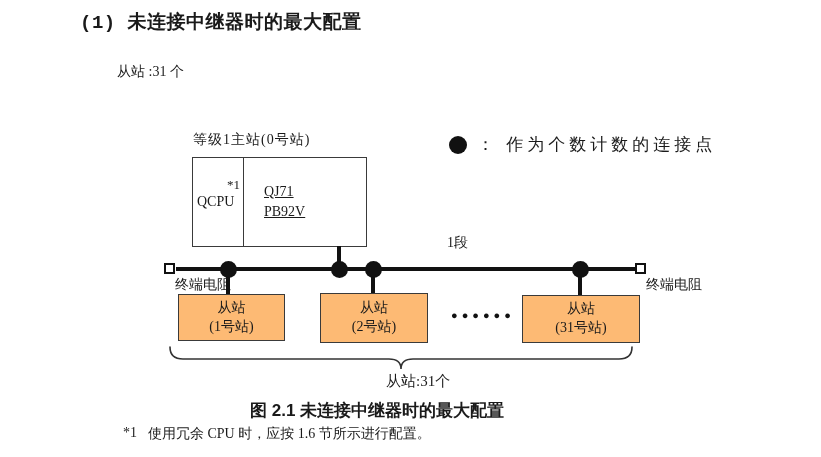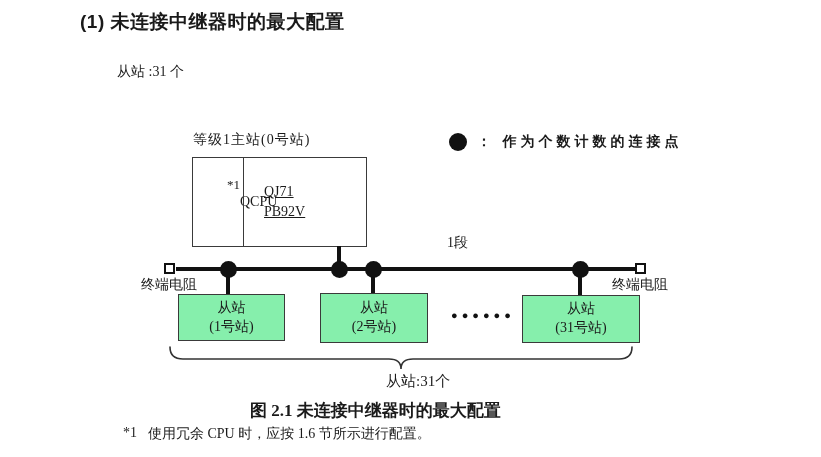--- a/index.html
+++ b/index.html
@@ -8,71 +8,71 @@
     width:821px;height:457px;
     background:#ffffff;
     font-family:"Liberation Serif", serif;
     color:#1a1a1a;
     overflow:hidden;
   }
   .abs{position:absolute;}
   
   .doc-title{
     left:80px;top:9px;
-    font-family:Liberation Sans, sans-serif;
+    font-family:Liberation Mono, monospace;
     font-weight:bold;font-size:19px;letter-spacing:0.5px;
   }
   .hdr-line1{left:117px;top:40px;font-size:15px;}
   .hdr-line2{left:117px;top:63px;font-size:14px;}
   
   .master-label{left:193px;top:131px;font-size:14px;letter-spacing:1px;}
   .master-box{
     left:192px;top:157px;width:175px;height:90px;
     border:1.5px solid #3a3a3a;box-sizing:border-box;
     display:flex;background:#fff;
   }
   .mcell{box-sizing:border-box;font-size:14px;position:relative;}
   .mcell + .mcell{border-left:1.5px solid #3a3a3a;}
   .mcell-power{width:73px;display:flex;align-items:center;justify-content:center;}
   .mcell-cpu{width:50px;}
   .cpu-note{position:absolute;top:19px;right:3px;font-size:13px;}
-  .cpu-text{position:absolute;left:4px;top:36px;font-size:14px;margin-left:43px;}
+  .cpu-text{position:absolute;left:4px;top:36px;font-size:14px;}
   .mcell-net{width:52px;display:flex;flex-direction:column;justify-content:center;
     padding-left:20px;line-height:1.45;text-decoration:underline;}
   
   .legend{left:449px;top:133px;display:flex;align-items:center;gap:10px;}
   .legend-dot{width:18px;height:18px;border-radius:50%;background:#111;}
-  .legend-text{font-size:14px;letter-spacing:4px;white-space:nowrap;font-weight:bold;}
+  .legend-text{font-size:17px;letter-spacing:4px;white-space:nowrap;}
   
   .bus-line{left:176px;top:267px;width:459px;height:4px;background:#111;}
   .segment-label{left:447px;top:234px;font-size:14px;}
   .term-sq{width:11px;height:11px;border:2px solid #111;background:#fff;box-sizing:border-box;}
   .term-left{left:164px;top:263px;}
   .term-right{left:635px;top:263px;}
-  .term-label{font-size:14px;white-space:nowrap;}
+  .term-label{font-size:14px;white-space:nowrap;margin-left:34px;}
   .term-label-left{left:141px;top:276px;}
   .term-label-right{left:612px;top:276px;}
   .cdot{width:17px;height:17px;border-radius:50%;background:#111;}
   .stub{width:4px;background:#111;}
   
   .slave-box{
-    border:1.5px solid #3a3a3a;box-sizing:border-box;background:#86efac;
+    border:1.5px solid #3a3a3a;box-sizing:border-box;background:#fdba74;
     display:flex;flex-direction:column;align-items:center;justify-content:center;
     font-size:14px;line-height:1.35;text-align:center;
   }
   .slave1{left:178px;top:294px;width:107px;height:47px;}
   .slave2{left:320px;top:293px;width:108px;height:50px;}
   .slave31{left:522px;top:295px;width:118px;height:48px;}
   .ellipsis{left:451px;top:309px;font-size:11px;letter-spacing:4px;color:#111;}
   .brace-svg{left:168px;top:345px;}
   .brace-label{left:368px;top:372px;font-size:15px;margin-left:18px;}
   
   .fig-caption{
     left:250px;top:399px;
-    font-family:Liberation Serif, serif;
+    font-family:Liberation Sans, sans-serif;
     font-weight:bold;font-size:17px;
   }
   .footnote{left:123px;top:425px;display:flex;gap:11px;font-size:14px;}
 </style>
 </head>
 <body>
 
 <div id="page">
 
   <div class="abs doc-title">(1) 未连接中继器时的最大配置</div>

